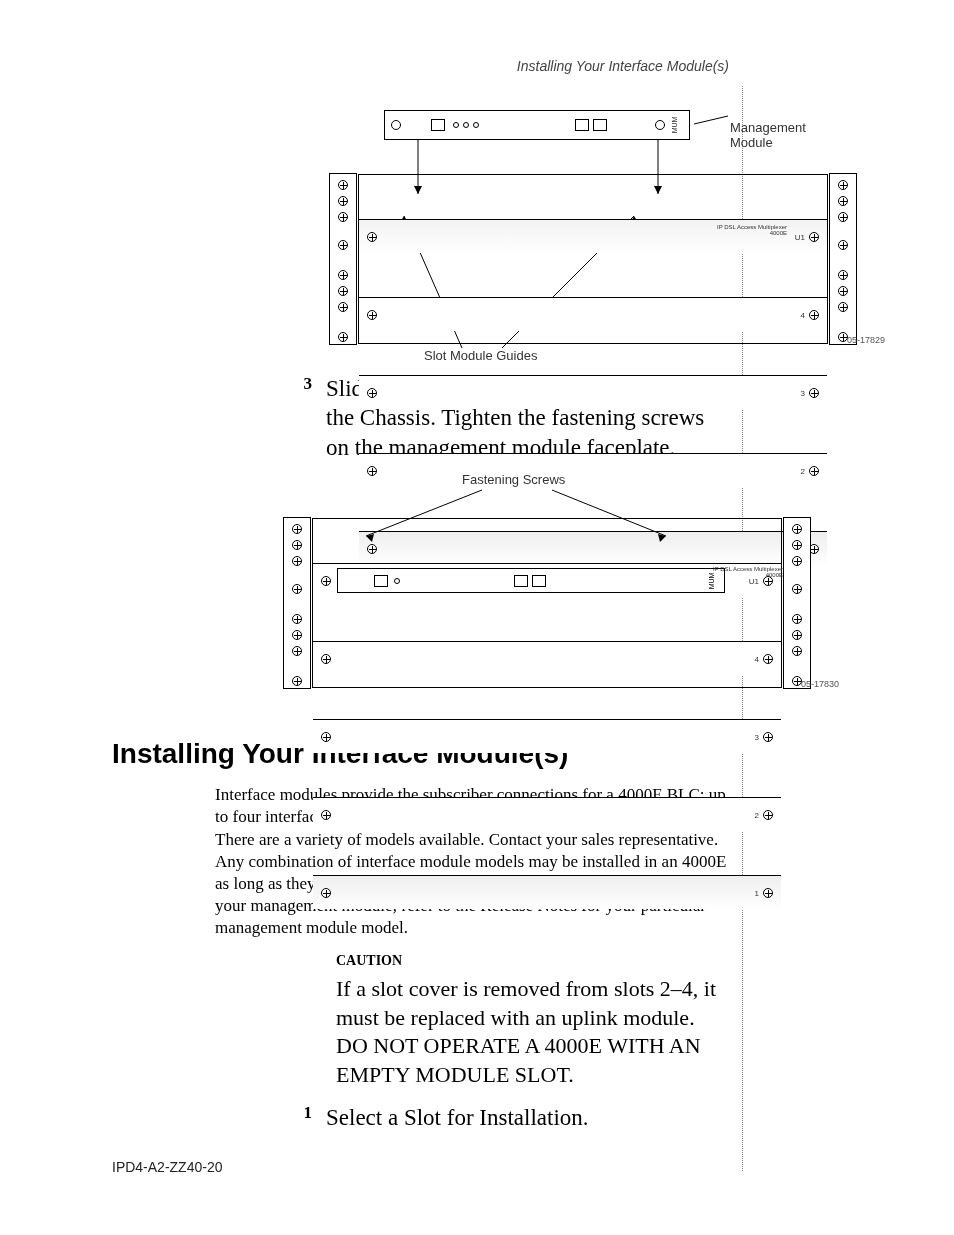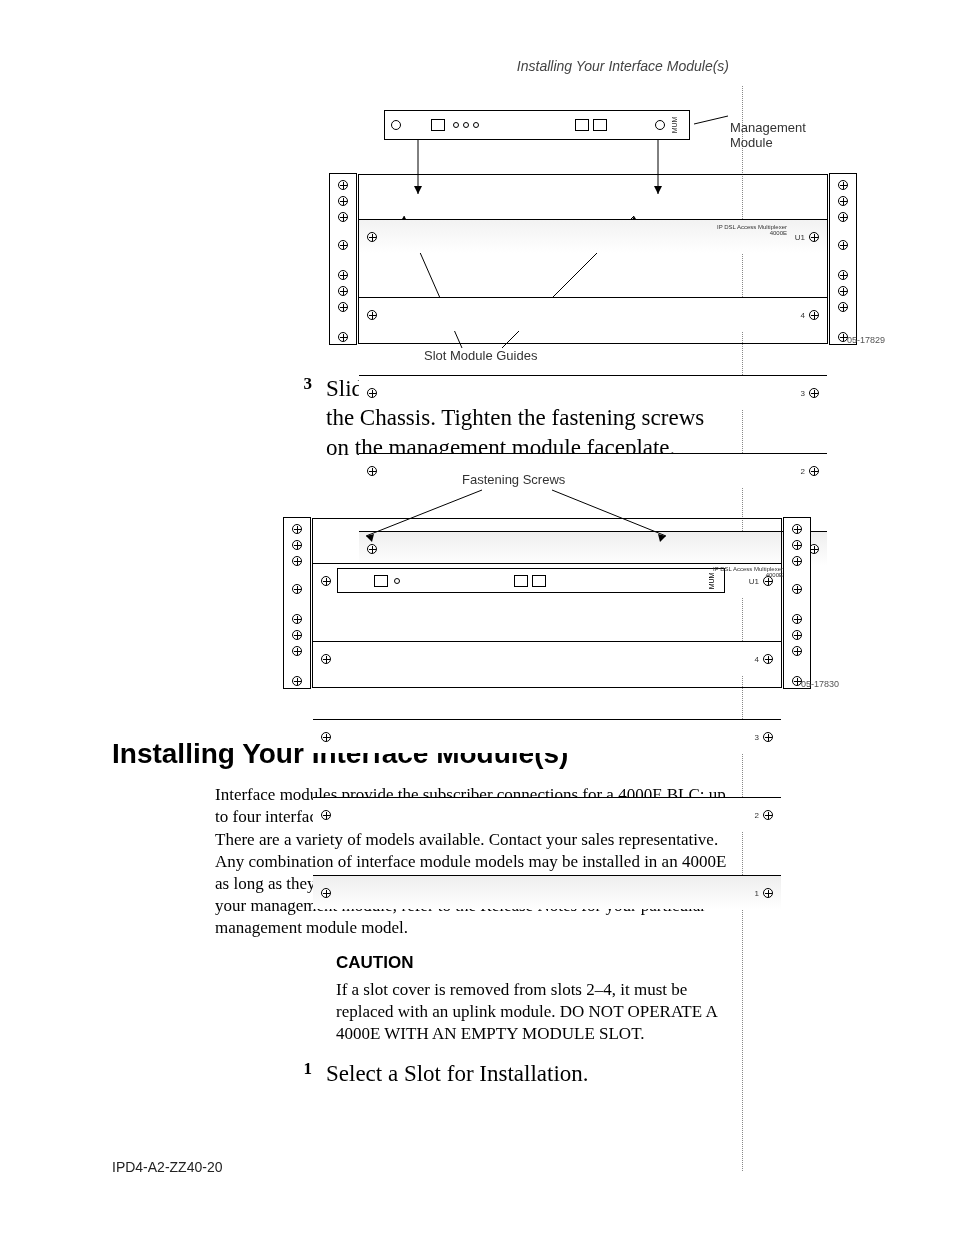--- a/index.html
+++ b/index.html
@@ -34,22 +34,22 @@
   .module-card { width: 306px; height: 30px; border: 1.4px solid #000; background: #fff; position: relative; }
   .module-card .port { position: absolute; top: 50%; transform: translateY(-50%); border: 1.2px solid #000; background: #fff; }
   .module-card .rj { width: 14px; height: 12px; }
   .module-card .dot { width: 6px; height: 6px; border-radius: 50%; }
   .module-card .lbl { position: absolute; font-family: Arial, Helvetica, sans-serif; font-size: 7px; color: #333; top: 50%; transform: translateY(-50%) rotate(-90deg); }
   .step { display: flex; gap: 14px; margin: 6px 0 10px 184px; }
   .step .numcol { width: 16px; text-align: right; font-weight: bold; font-size: 17px; }
   .step .txt { flex: 1; font-size: 23px; line-height: 1.28; }
   .h1 { font-family: Arial, Helvetica, sans-serif; font-weight: bold; font-size: 28px; margin: 30px 0 14px 0; }
   .body-para { margin: 0 0 14px 103px; font-size: 17px; line-height: 1.30; }
-  .caution-title { font-family: Liberation Sans, sans-serif; font-weight: bold; font-size: 17px; margin: 8px 0 6px 224px; }
-  .caution-body { margin: 0 0 14px 224px; font-size: 17px; line-height: 1.30; }
+  .caution-title { font-family: Liberation Serif, serif; font-weight: bold; font-size: 14px; margin: 8px 0 6px 224px; }
+  .caution-body { margin: 0 0 14px 224px; font-size: 22px; line-height: 1.30; }
   .footer { position: absolute; left: 112px; right: 96px; bottom: 60px; display: flex; justify-content: space-between; align-items: baseline; font-family: Arial, Helvetica, sans-serif; font-size: 14px; color: #222; }
   .footer .pn { font-size: 17px; margin-left: 18px; }
   .dslbadge { position: absolute; right: 40px; top: 4px; font-family: Arial, Helvetica, sans-serif; font-size: 6px; color: #333; text-align: right; line-height: 1.0; }
   .stamp { position: absolute; right: -58px; bottom: -2px; font-family: Arial, Helvetica, sans-serif; font-size: 9px; color: #555; }
   svg.pointer { position: absolute; overflow: visible; }
 </style>
 </head>
 <body>
 
 <div class="page">

